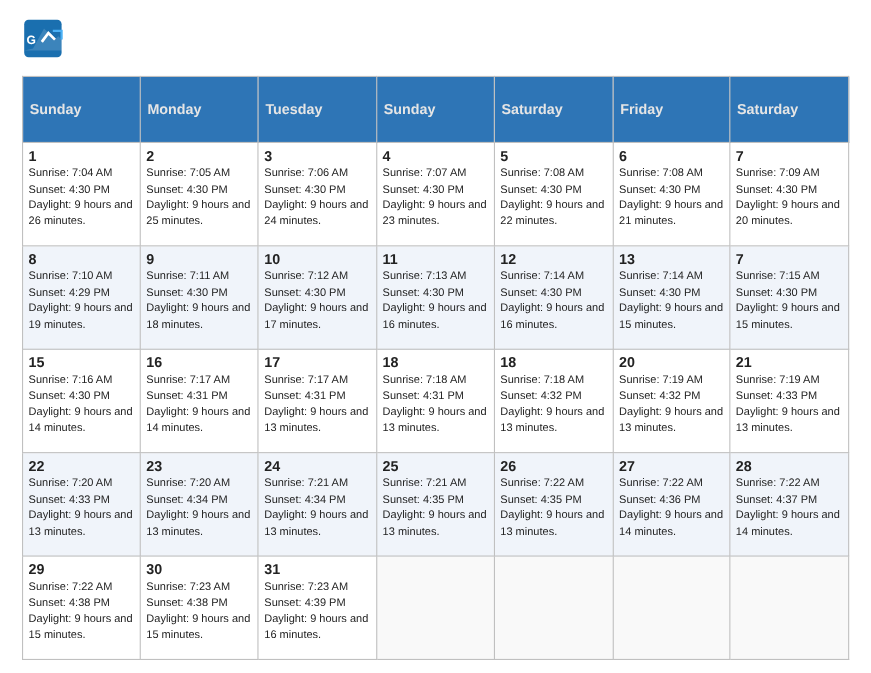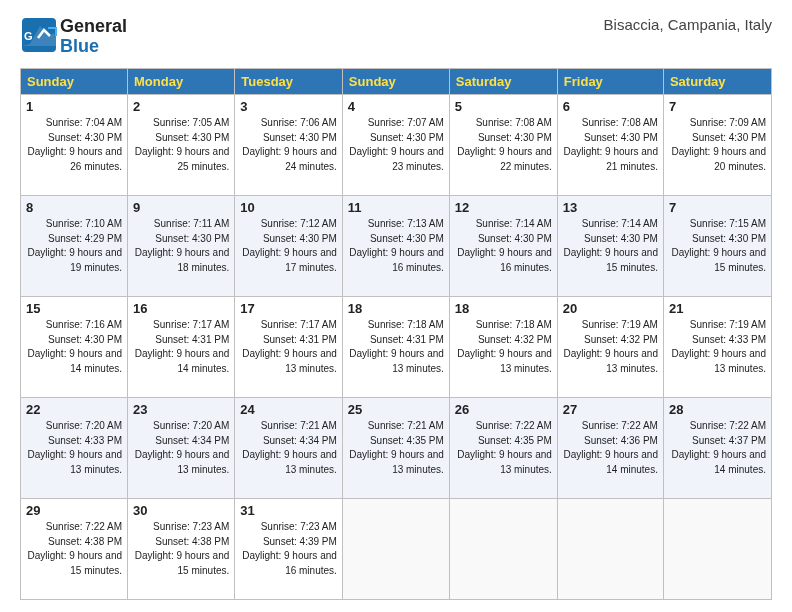--- a/index.html
+++ b/index.html
@@ -49,25 +49,25 @@
       font-size: 15px;
       color: #444;
     }
     .calendar {
       width: 100%;
       border-collapse: collapse;
       flex: 1;
     }
     .calendar th {
       background: #2e75b6;
-      color: #fde047;
+      color: #e5e5e5;
       font-size: 13px;
       font-weight: bold;
       text-align: left;
-      padding: 5px 6px;
+      padding: 22px 6px;
       border: 1px solid #c0c0c0;
     }
     .calendar td {
       vertical-align: top;
       border: 1px solid #c0c0c0;
       padding: 4px 5px;
       width: 113px;
       min-height: 80px;
       font-size: 10.5px;
       color: #222;
@@ -82,21 +82,20 @@
     .day-num {
       font-size: 13px;
       font-weight: bold;
       display: block;
       margin-bottom: 2px;
     }
     .day-info {
       font-size: 10px;
       line-height: 1.45;
       color: #222;
-      text-align: right;
     }
     .empty-cell {
       background: #f9f9f9 !important;
     }
   </style>
 </head>
 <body>
 
 <div class="page">
   <div class="header">
@@ -104,29 +103,22 @@
       <div>
         <svg width="38" height="38" viewBox="0 0 38 38">
           <rect x="2" y="2" width="34" height="34" rx="4" fill="#1a6faf"></rect>
           <polygon points="10,28 20,10 30,20 38,12 38,30 2,30" fill="#fff" opacity="0.15"></polygon>
           <text x="4" y="24" font-size="11" font-weight="bold" fill="#fff" font-family="Arial">G</text>
           <polyline points="18,22 24,14 30,20" stroke="#fff" stroke-width="2.5" fill="none"></polyline>
           <polygon points="28,12 36,12 36,20" fill="#1a6faf"></polygon>
           <polyline points="28,12 36,12 36,20" stroke="#4ab0f5" stroke-width="2" fill="none"></polyline>
         </svg>
       </div>
-      <div>
-        <div class="logo-text">
-          <span>General</span><br>
-          <span class="logo-blue">Blue</span>
-        </div>
-      </div>
     </div>
     <div class="title-block">
-      <div class="location">Bisaccia, Campania, Italy</div>
     </div>
   </div>
 
   <table class="calendar">
     <thead>
       <tr>
       <th>Sunday</th>
           <th>Monday</th>
           <th>Tuesday</th>
           <th>Sunday</th>

